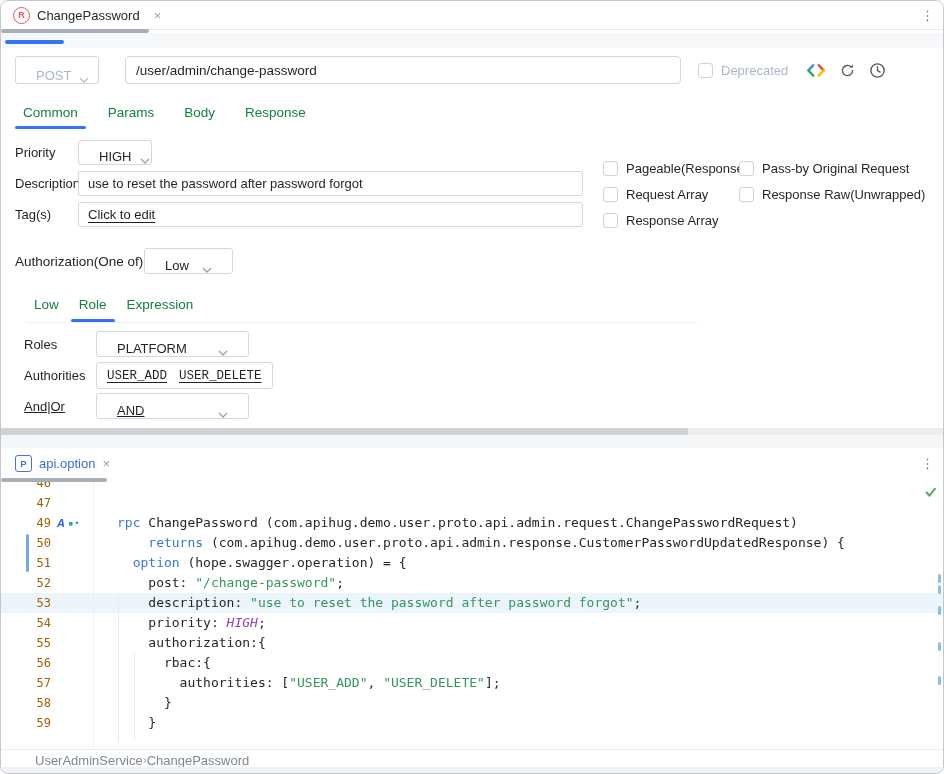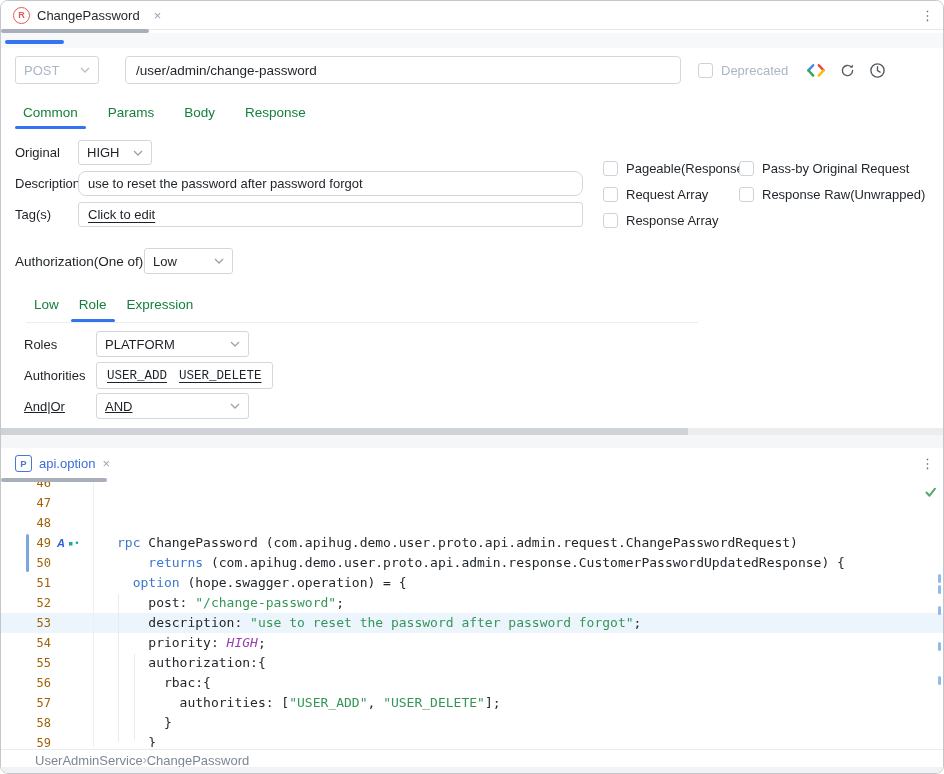--- a/index.html
+++ b/index.html
@@ -12,37 +12,37 @@
   .badge-r{width:15px;height:15px;border:1.4px solid #e25855;border-radius:50%;color:#e25855;
     font-size:9px;font-weight:bold;display:flex;align-items:center;justify-content:center;flex:none;}
   .closex{color:#9aa3ab;font-size:13px;margin-left:7px;}
   .kebab{color:#666c72;font-size:13px;line-height:1;}
   .kebab.abs{position:absolute;right:9px;top:50%;transform:translateY(-50%);}
   .strip-thumb{position:absolute;top:28px;left:0;width:148px;height:4px;background:#a9afb9;border-radius:2px;z-index:3;}
   .progress-strip{position:absolute;top:32px;left:0;right:0;height:15px;background:#f7f8fa;}
   .progress-bar{position:absolute;left:4px;top:7px;width:59px;height:4px;background:#3574f0;border-radius:2px;}
   
   .method-row{position:absolute;top:55px;left:14px;right:14px;height:28px;display:flex;align-items:center;}
-  .sel{display:flex;align-items:center;justify-content:space-between;border:1px solid #d3d7dc;border-radius:3px;
-    background:#fff;padding:0 8px;font-size:13px;box-sizing:border-box;height:26px;}
+  .sel{display:flex;align-items:flex-end;justify-content:space-between;border:1px solid #d3d7dc;border-radius:3px;
+    background:#fff;padding:0 20px;font-size:13px;box-sizing:border-box;height:26px;}
   .sel.method{width:84px;height:28px;color:#aab7c4;}
   .url{margin-left:26px;width:556px;height:28px;border:1px solid #d3d7dc;border-radius:4px;
     font:13.5px "Liberation Sans",sans-serif;padding:0 10px;color:#23272c;box-sizing:border-box;outline:none;}
   .dep{margin-left:17px;display:flex;gap:8px;align-items:center;color:#aab7c4;font-size:13px;}
   .cb{width:15px;height:15px;border:1px solid #ccd3da;border-radius:3px;background:#fff;box-sizing:border-box;flex:none;}
   .hicons{margin-left:18px;display:flex;align-items:center;gap:13px;}
   
   .inner-tabs{position:absolute;top:100px;left:14px;display:flex;gap:14px;}
   .itab{padding:4px 8px 9px;font-size:13.5px;color:#15803d;position:relative;}
   .itab.on::after{content:"";position:absolute;left:0;right:0;bottom:0;height:3px;border-radius:2px;background:#3574f0;}
   
   .frow{position:absolute;left:14px;display:flex;align-items:center;font-size:13px;color:#1d2125;}
   .flabel-col{width:63px;flex:none;}
   .sel.small{width:74px;height:25px;}
-  .txt{height:25px;border:1px solid #d3d7dc;border-radius:8px;font:13px "Liberation Sans",sans-serif;
+  .txt{height:25px;border:1px solid #d3d7dc;border-radius:2px;font:13px "Liberation Sans",sans-serif;
     padding:6px 9px;color:#23272c;box-sizing:border-box;outline:none;}
   .txt.wide{width:505px;}
   .tag-box{display:flex;align-items:center;padding:0 9px;border:1px solid #d3d7dc;border-radius:3px;
     height:25px;width:505px;box-sizing:border-box;}
   .tag-text{text-decoration:underline;text-underline-offset:3px;}
   .flags{position:absolute;display:flex;flex-direction:column;gap:10px;}
   .flags.c1{left:602px;top:159px;}
   .flags.c2{left:738px;top:159px;}
   .flag{display:flex;align-items:center;gap:8px;font-size:13px;color:#1f2429;height:16px;}
   
@@ -141,21 +141,21 @@
   </div>
 
   <div class="inner-tabs">
       <div class="itab on">Common</div>
       <div class="itab">Params</div>
       <div class="itab">Body</div>
       <div class="itab">Response</div>
     </div>
 
   <div class="frow" style="top:139px;">
-    <span class="flabel-col">Original</span>
+    <span class="flabel-col">Priority</span>
     <div class="sel small">
       <span>HIGH</span>
       <svg class="chev" width="10" height="6">
           <path d="M1 1l4 4 4-4" stroke="#98a2ac" fill="none" stroke-width="1.3"></path>
         </svg>
     </div>
   </div>
   <div class="frow" style="top:170px;">
     <span class="flabel-col">Description</span>
     <input class="txt wide" value="use to reset the password after password forgot" style="">
@@ -248,25 +248,20 @@
 
   <div class="editor">
     <div>
         <div class="cline">
           <span class="lno">46</span>
           <span class="gic"></span>
           <span class="ctext"></span>
         </div>
         <div class="cline">
           <span class="lno">47</span>
-          <span class="gic"></span>
-          <span class="ctext"></span>
-        </div>
-        <div class="cline">
-          <span class="lno">48</span>
           <span class="gic"></span>
           <span class="ctext"></span>
         </div>
         <div class="cline">
           <span class="lno">49</span>
           <span class="gic">
             <span class="gm-a">A</span>
             <span class="gm-dots">▪•</span>
           </span>
           <span class="ctext"><span class="tk-kw">rpc </span><span class="tk-pl">ChangePassword (com.apihug.demo.user.proto.api.admin.request.ChangePasswordRequest)</span></span>

